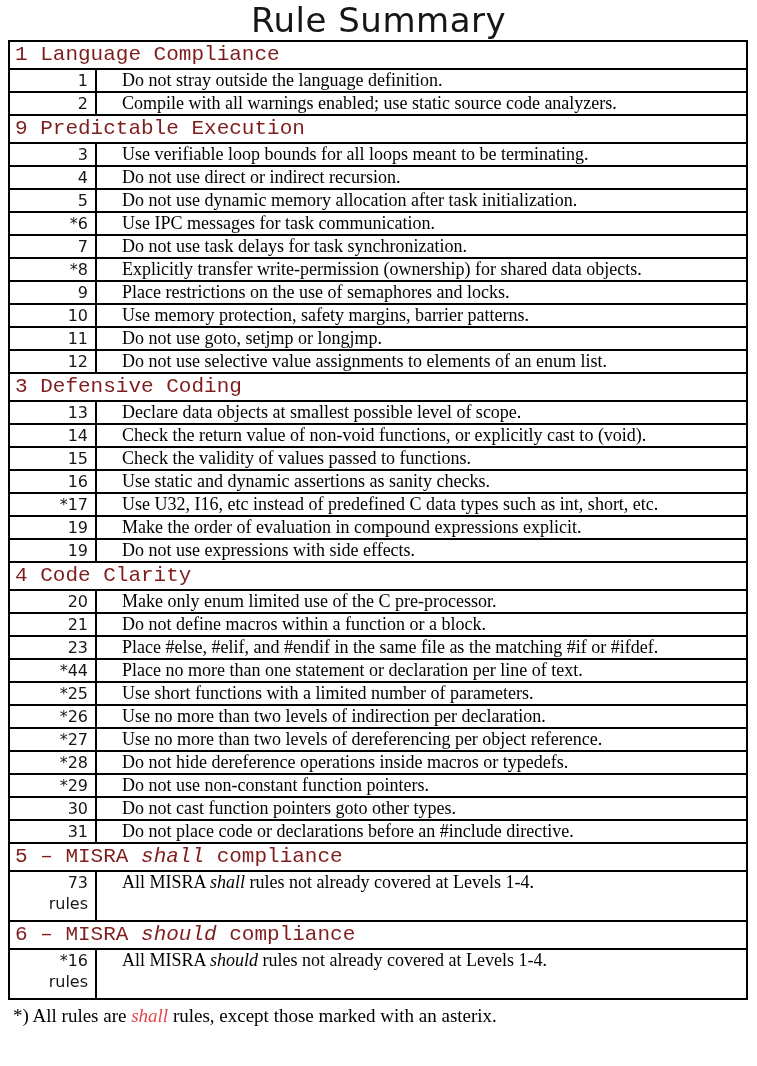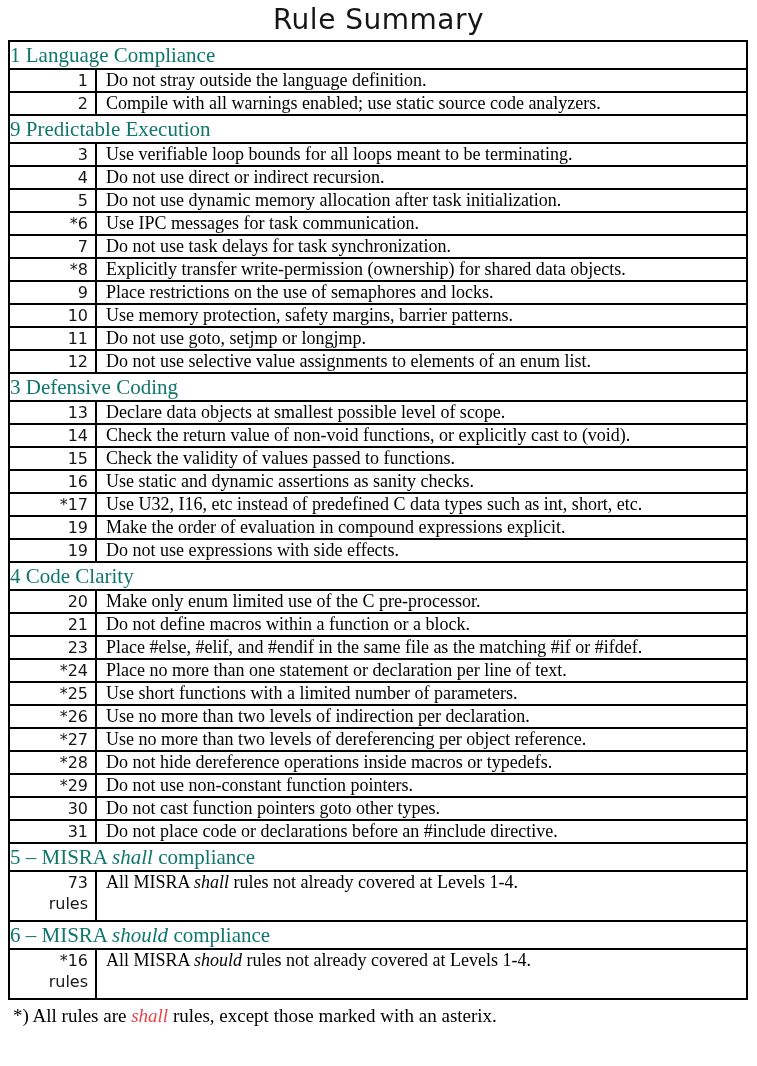--- a/index.html
+++ b/index.html
@@ -14,58 +14,59 @@
   .doc {
     width: 757px;
     height: 1066px;
     position: relative;
     font-family: "Liberation Sans", sans-serif;
   }
   .page-title {
     margin: 4px 0 4px 0;
     text-align: center;
     font-family: "DejaVu Sans", "Liberation Sans", sans-serif;
-    font-size: 28px;
+    font-size: 34px;
     font-weight: normal;
     color: #161616;
     line-height: 32px;
     letter-spacing: 0.5px;
   }
   table.rules {
     border-collapse: collapse;
     table-layout: fixed;
     margin-left: 8px;
     width: 740px;
     border: 2px solid #000;
   }
   col.numcol { width: 87px; }
   td { padding: 0; vertical-align: middle; }
   tr td { border-top: 2px solid #000; }
   td.sec {
-    font-family: Liberation Serif, serif;
+    font-family: Liberation Mono, monospace;
     font-size: 21px;
     line-height: 26px;
-    color: #0f766e;
+    padding-left: 5px;
+    color: #7f1d1d;
     white-space: nowrap;
     overflow: hidden;
   }
   td.num {
     font-family: "DejaVu Sans", "Liberation Sans", sans-serif;
     font-size: 16px;
     line-height: 21px;
     text-align: right;
     padding-right: 7px;
     border-right: 2px solid #000;
     color: #161616;
   }
   td.desc {
     font-family: "Liberation Serif", serif;
     font-size: 18px;
     line-height: 21px;
-    padding-left: 9px;
+    padding-left: 25px;
     white-space: nowrap;
     overflow: hidden;
   }
   tr.double td { height: 48px; vertical-align: top; }
   .em  { font-style: italic; }
   .red { color: #e8424a; }
   .footnote {
     font-family: "Liberation Serif", serif;
     font-size: 19px;
     line-height: 22px;
@@ -179,21 +180,21 @@
         </tr>
         <tr class="rule">
           <td class="num">21</td>
           <td class="desc">Do not define macros within a function or a block.</td>
         </tr>
         <tr class="rule">
           <td class="num">23</td>
           <td class="desc">Place #else, #elif, and #endif in the same file as the matching #if or #ifdef.</td>
         </tr>
         <tr class="rule">
-          <td class="num">*24</td>
+          <td class="num">*44</td>
           <td class="desc">Place no more than one statement or declaration per line of text.</td>
         </tr>
         <tr class="rule">
           <td class="num">*25</td>
           <td class="desc">Use short functions with a limited number of parameters.</td>
         </tr>
         <tr class="rule">
           <td class="num">*26</td>
           <td class="desc">Use no more than two levels of indirection per declaration.</td>
         </tr>

